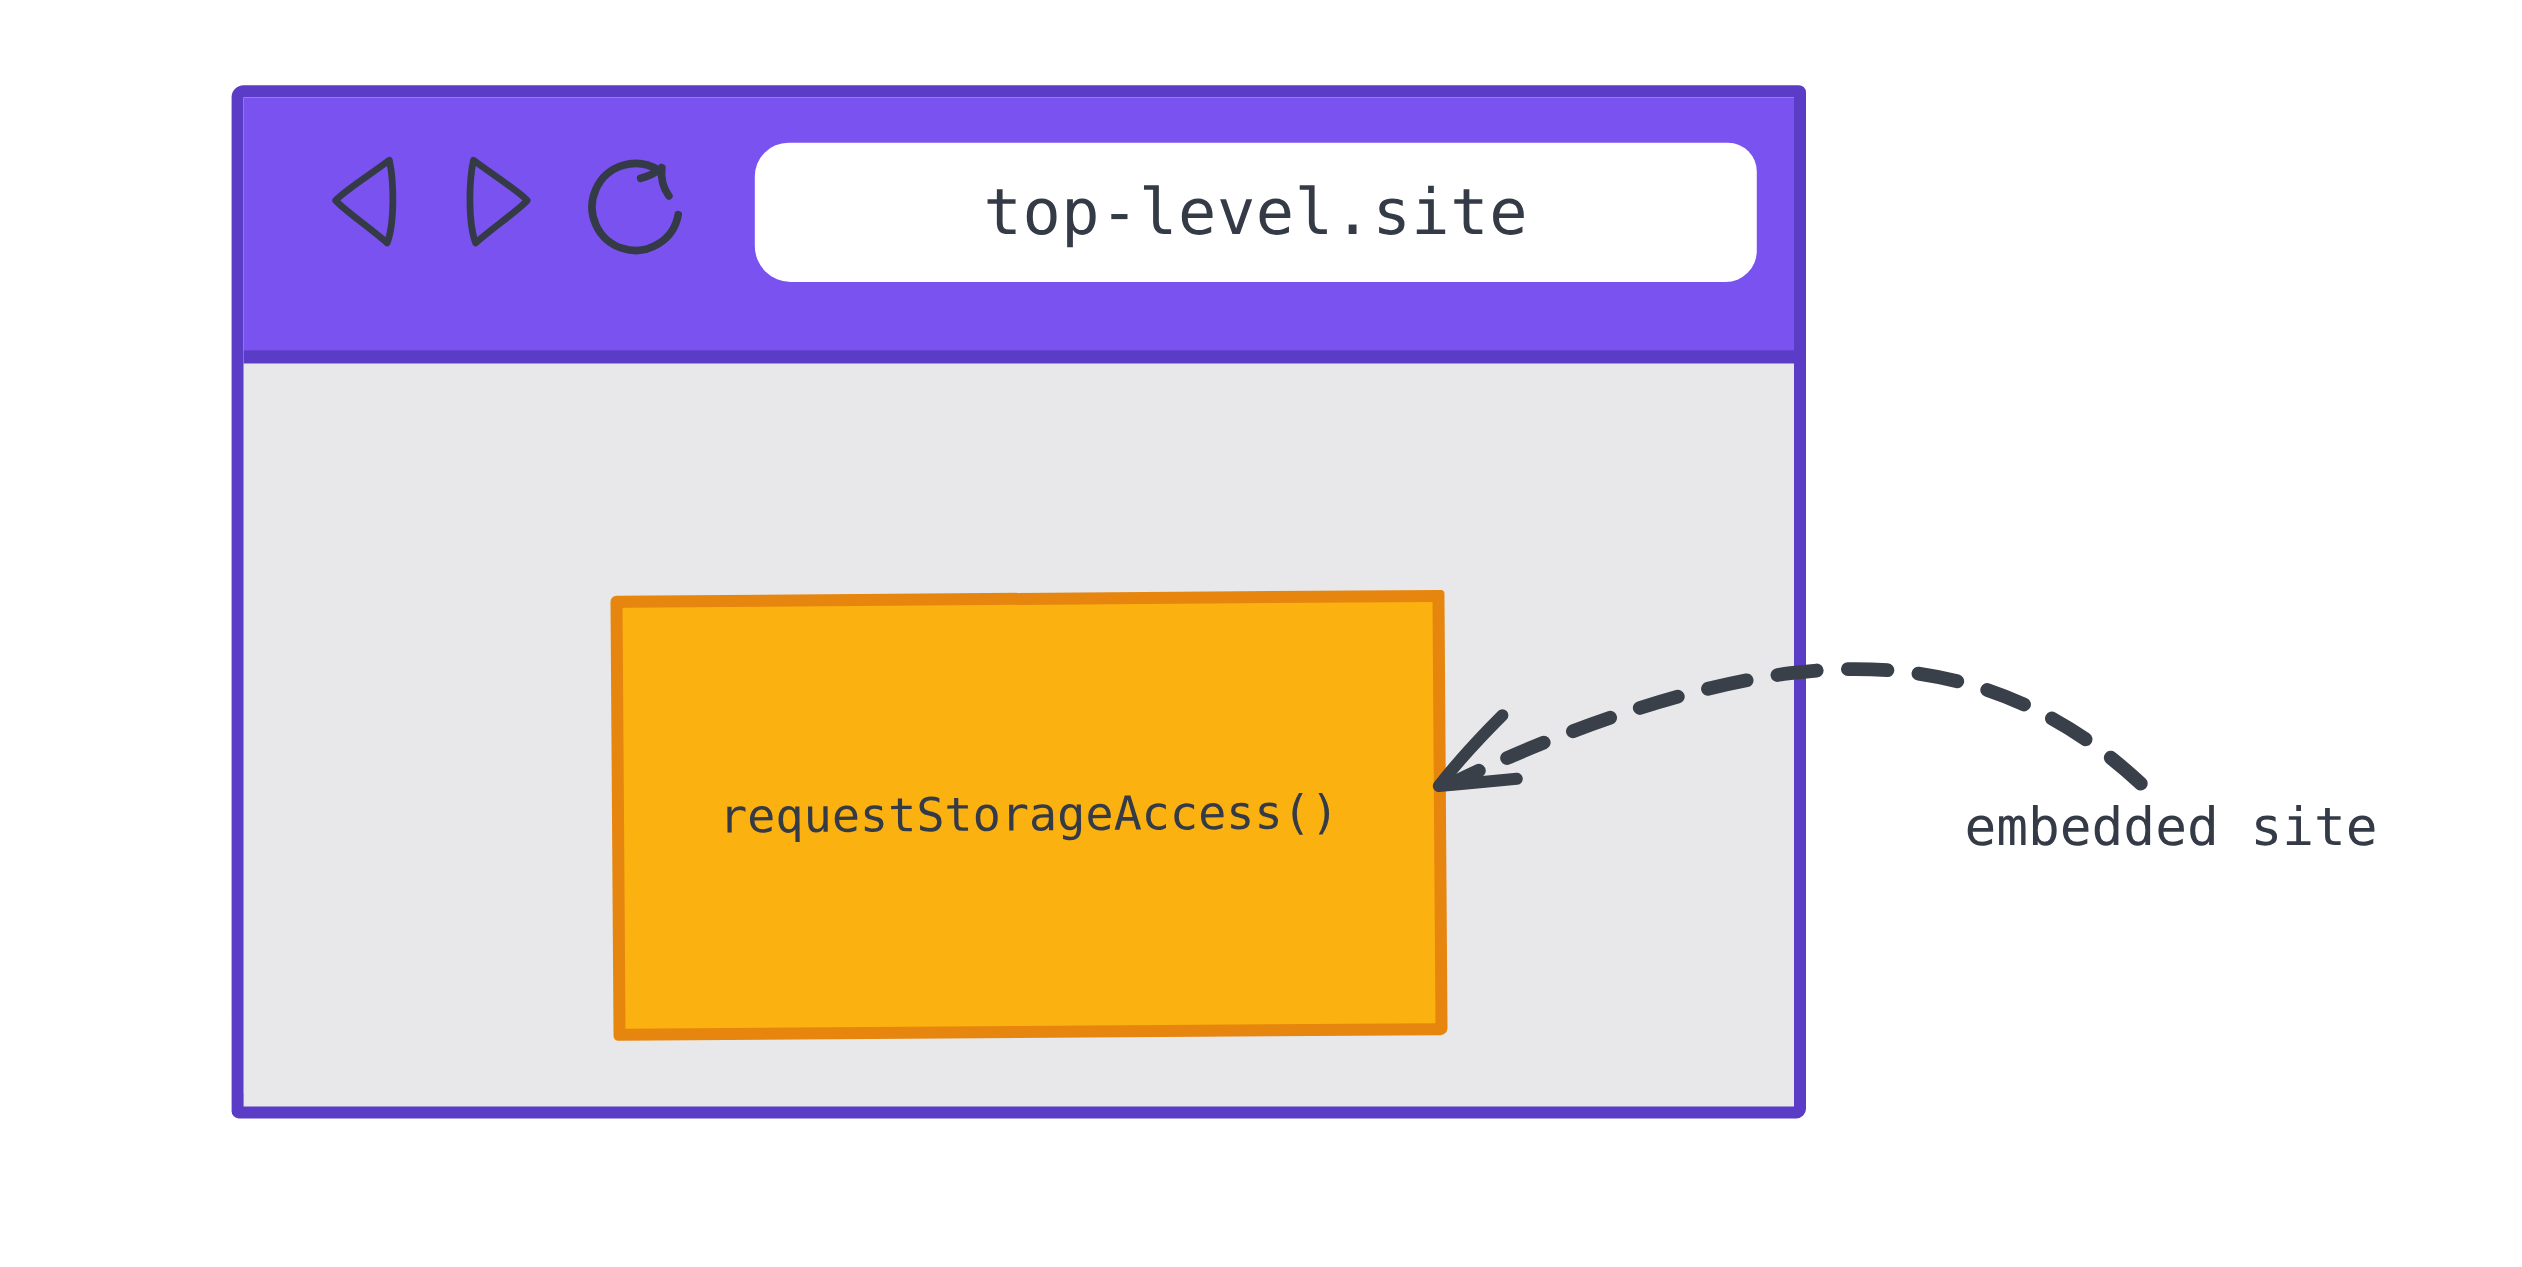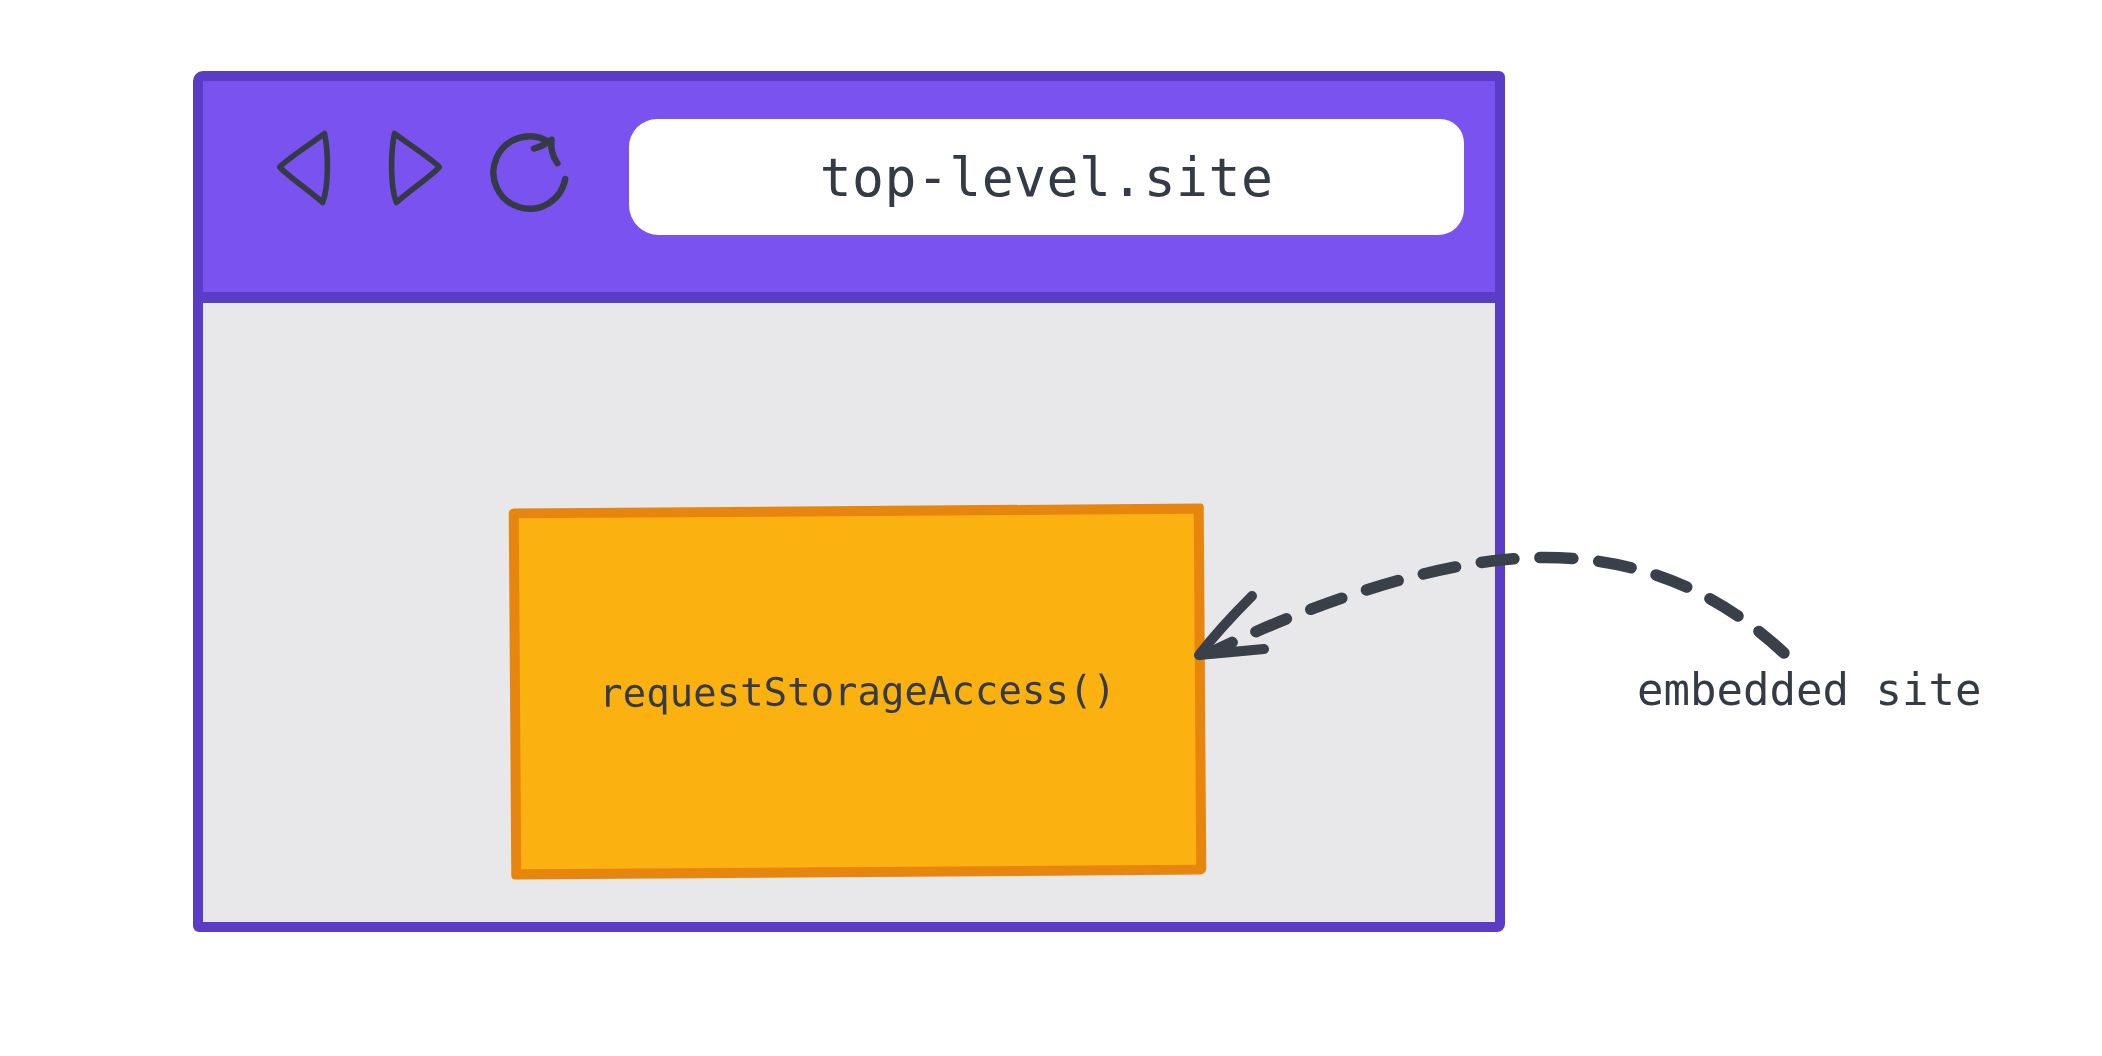--- a/index.html
+++ b/index.html
@@ -42,21 +42,21 @@
     position:absolute;left:426px;top:38px;width:835px;height:116px;
     background:var(--c-addressbar);
     border-radius:28px 24px 26px 30px;
     display:flex;align-items:center;justify-content:center;
   }
   .address-text{
     font-size:53px;color:var(--c-text);letter-spacing:0.5px;white-space:nowrap;
   }
 
   
-  .viewport{position:relative;width:100%;height:608px;background:var(--c-viewport);margin-top:12px;}
+  .viewport{position:relative;width:100%;height:608px;background:var(--c-viewport);}
   .embed-frame{
     position:absolute;left:307px;top:191px;width:695px;height:371px;
     background:var(--c-embed);
     border:10px solid var(--c-embed-border);
     border-radius:5px 3px 6px 4px;
     transform:rotate(-0.4deg);
     display:flex;align-items:center;justify-content:center;
   }
   .embed-text{font-size:39px;color:var(--c-text);white-space:nowrap;}
 

